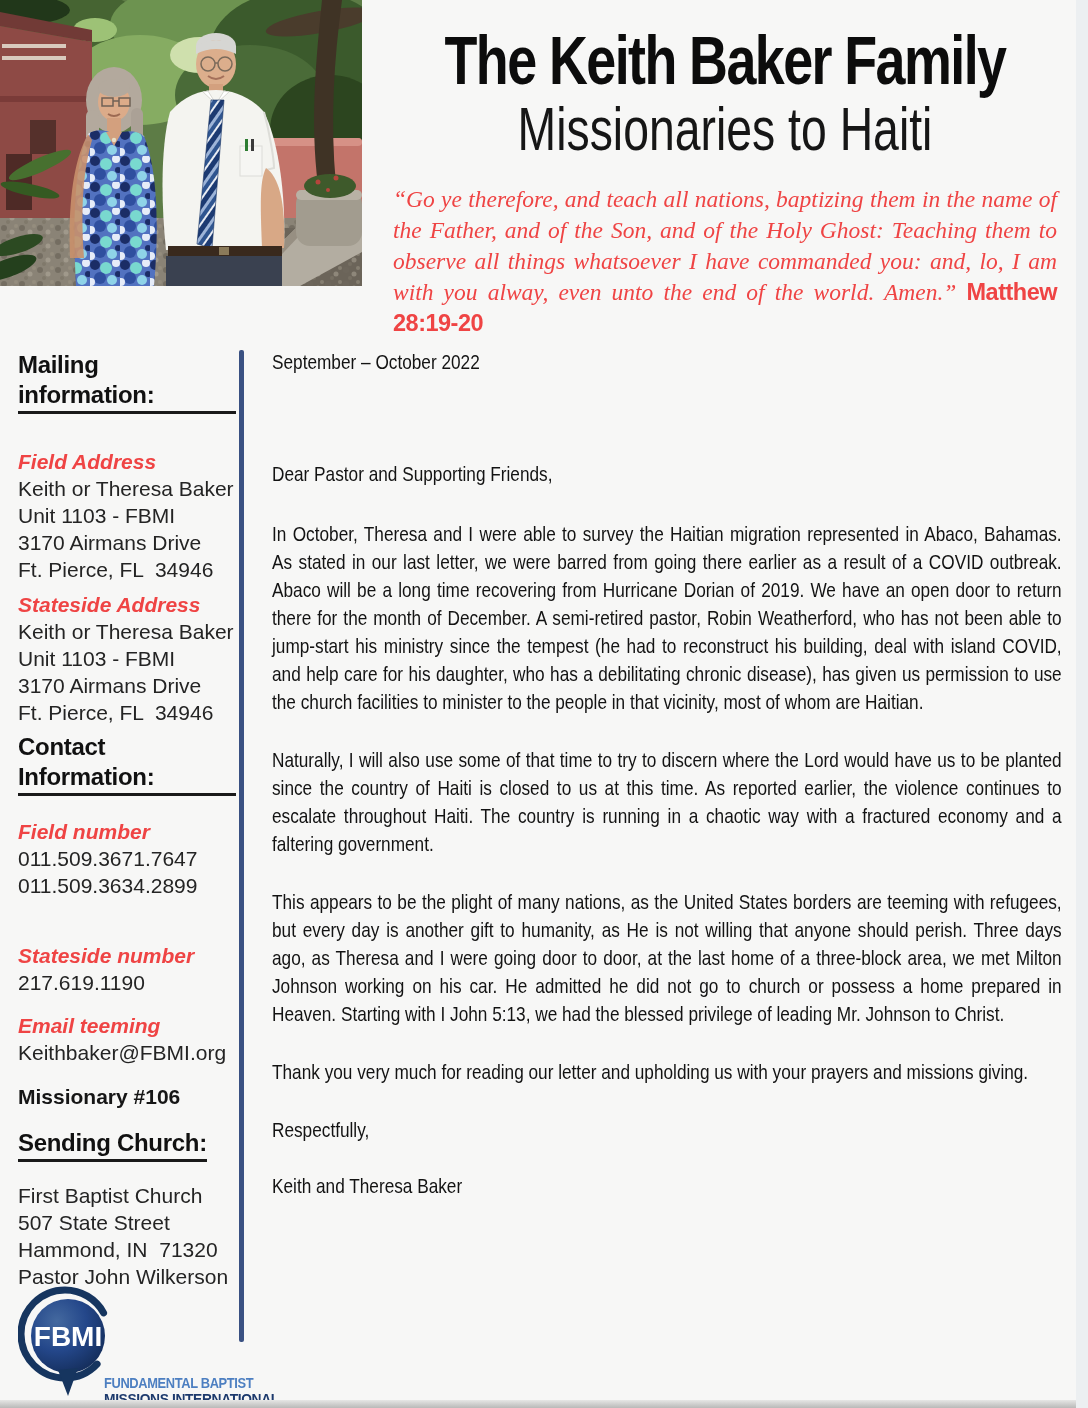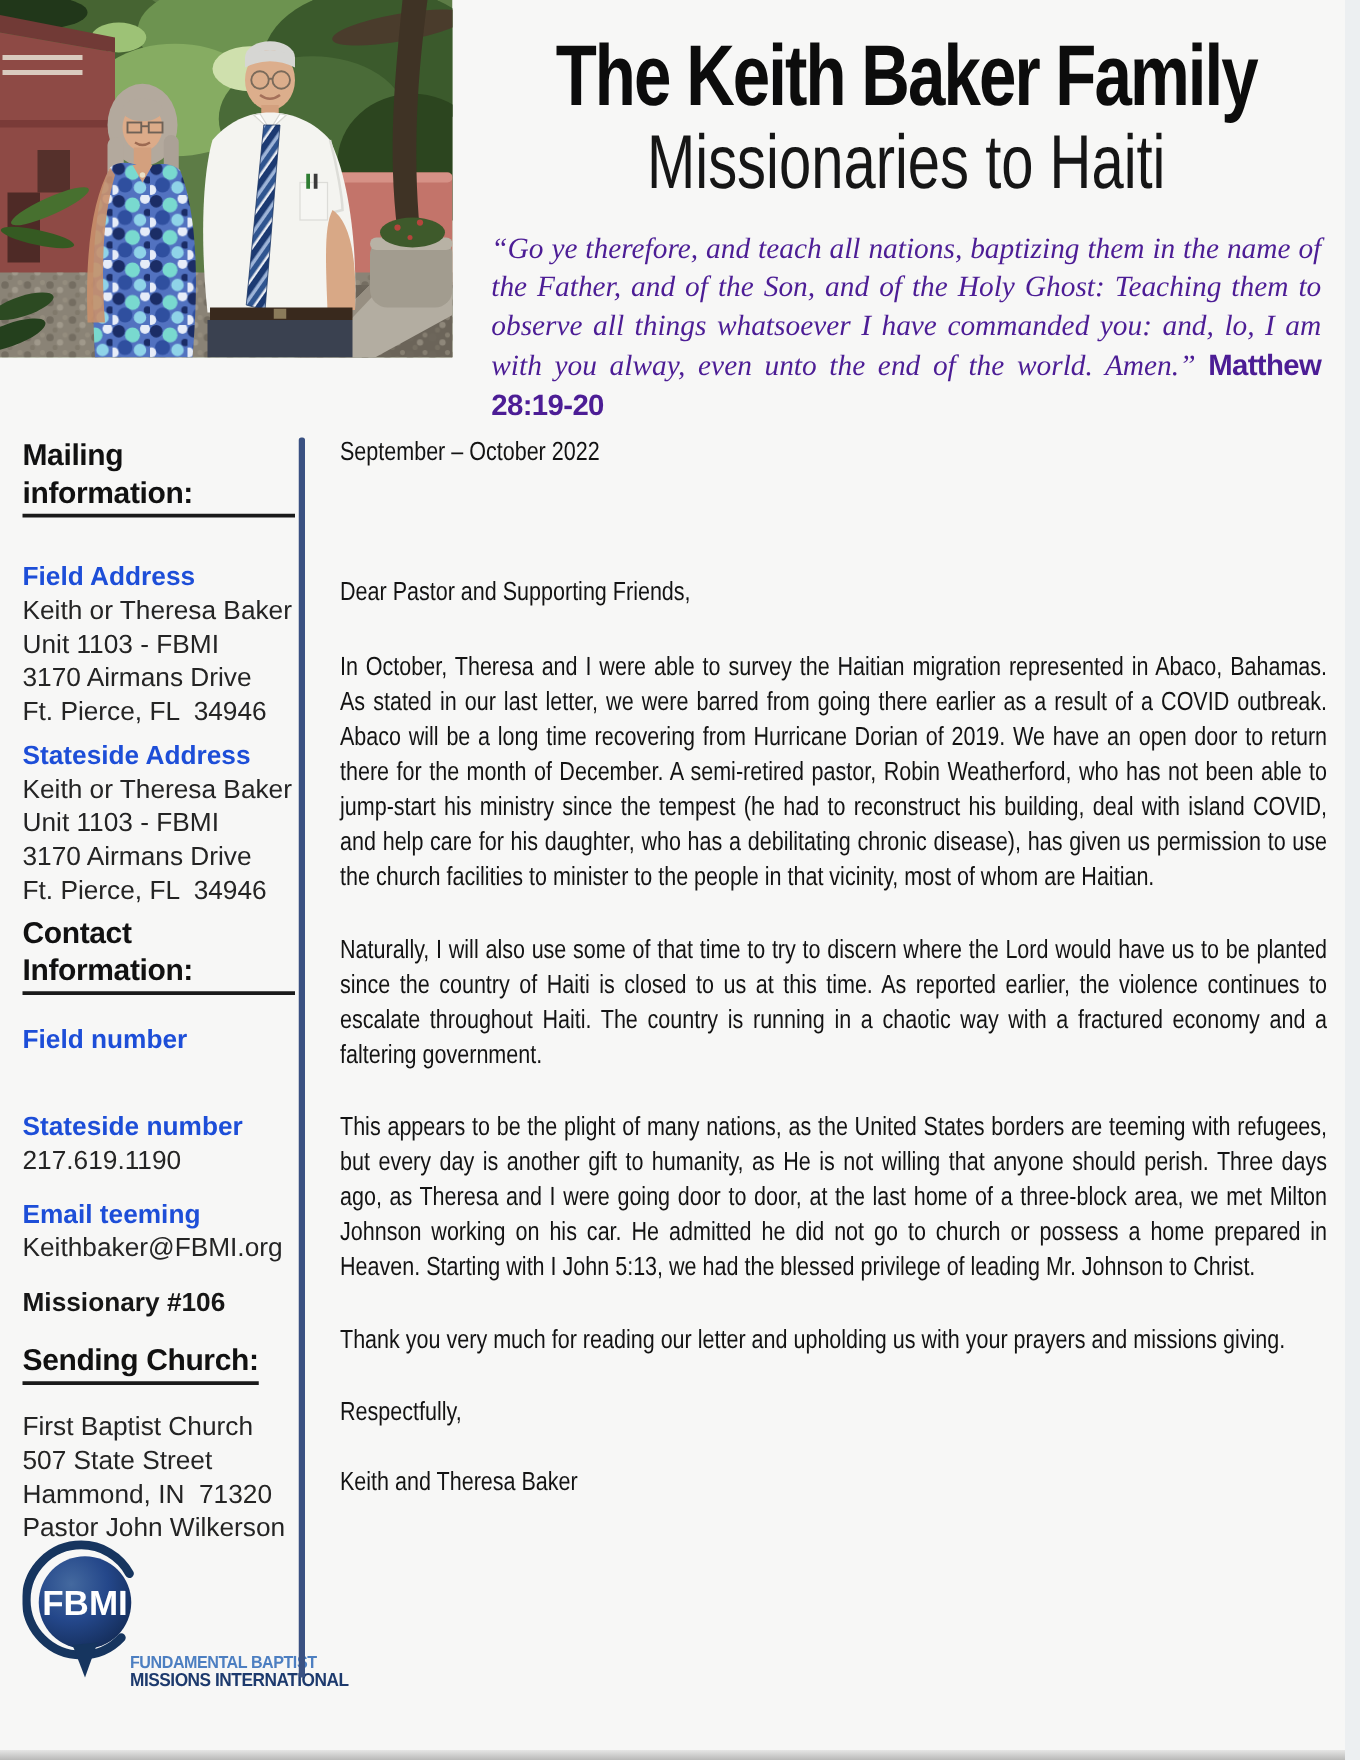--- a/index.html
+++ b/index.html
@@ -8,30 +8,30 @@
   
   .photo{position:absolute;left:0;top:0;width:362px;height:286px;}
   .photo svg{display:block;width:100%;height:100%;}
   
   .masthead{position:absolute;left:362px;top:0;width:726px;text-align:center;}
   .masthead h1{margin:26px 0 0;font-size:69px;line-height:1;font-weight:bold;color:#0c0c0c;
                letter-spacing:-2px;white-space:nowrap;transform:scaleX(.78);transform-origin:center top;}
   .subtitle{margin-top:4px;font-size:61px;line-height:1;color:#161616;white-space:nowrap;
             transform:scaleX(.76);transform-origin:center top;}
   .verse{width:664px;margin:24px auto 16px;text-align:justify;
-         font-family:"Liberation Serif",serif;font-style:italic;font-size:23.5px;line-height:31px;color:#4c1d95;}
+         font-family:"Liberation Serif",serif;font-style:italic;font-size:23.5px;line-height:31px;color:#ef4444;}
   .vref{font-family:"Liberation Sans",sans-serif;font-style:normal;font-weight:bold;letter-spacing:-.5px;}
   
   .sidebar{position:absolute;left:18px;top:350px;width:218px;font-size:21px;line-height:27px;color:#242424;}
   .sb-h{display:table;margin:0;font-size:24px;line-height:30px;font-weight:bold;color:#111;
         border-bottom:3px solid #1a1a1a;padding-bottom:1px;letter-spacing:-.3px;}
   .sb-h.mailing{margin-bottom:34px;}
   .sb-h.contact{margin-bottom:22px;}
   .sb-h.sending{margin-bottom:20px;}
-  .lbl{font-weight:bold;color:#1d4ed8;}
+  .lbl{font-weight:bold;color:#ef4444;font-style:italic;}
   .ln{white-space:pre-wrap;}
   .grp-field{margin-bottom:8px;}
   .grp-stateside{margin-bottom:6px;}
   .grp-fieldnum{margin-bottom:43px;}
   .grp-statenum{margin-bottom:16px;}
   .grp-email{margin-bottom:17px;}
   .missionary{font-weight:bold;color:#161616;margin-bottom:18px;}
   .grp-church{margin-bottom:0;}
   
   .logo{position:relative;margin-top:-8px;height:132px;}
@@ -205,20 +205,24 @@
           <div class="ln">Unit 1103 - FBMI</div>
           <div class="ln">3170 Airmans Drive</div>
           <div class="ln">Ft. Pierce, FL  34946</div>
         </div>
     </section>
 
     <h2 class="sb-h contact">Contact Information:</h2>
 
     <section class="grp-fieldnum">
       <div class="lbl">Field number</div>
+      <div>
+          <div class="ln">011.509.3671.7647</div>
+          <div class="ln">011.509.3634.2899</div>
+        </div>
     </section>
 
     <section class="grp-statenum">
       <div class="lbl">Stateside number</div>
       <div>
           <div class="ln">217.619.1190</div>
         </div>
     </section>
 
     <section class="grp-email">

